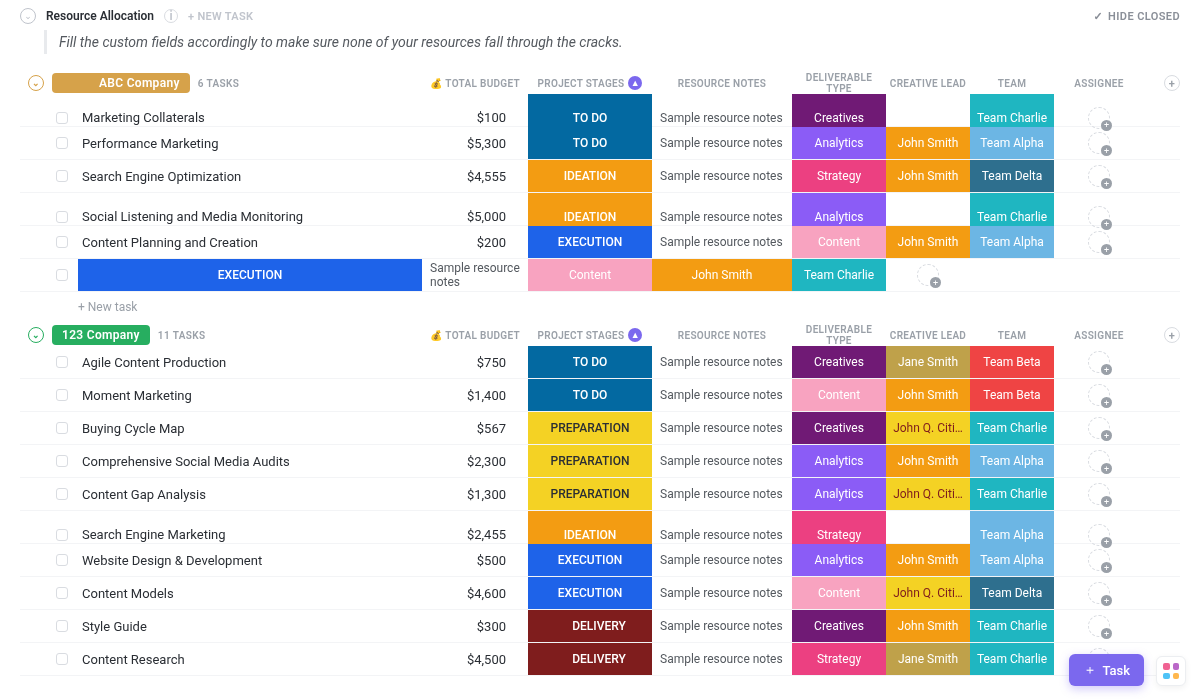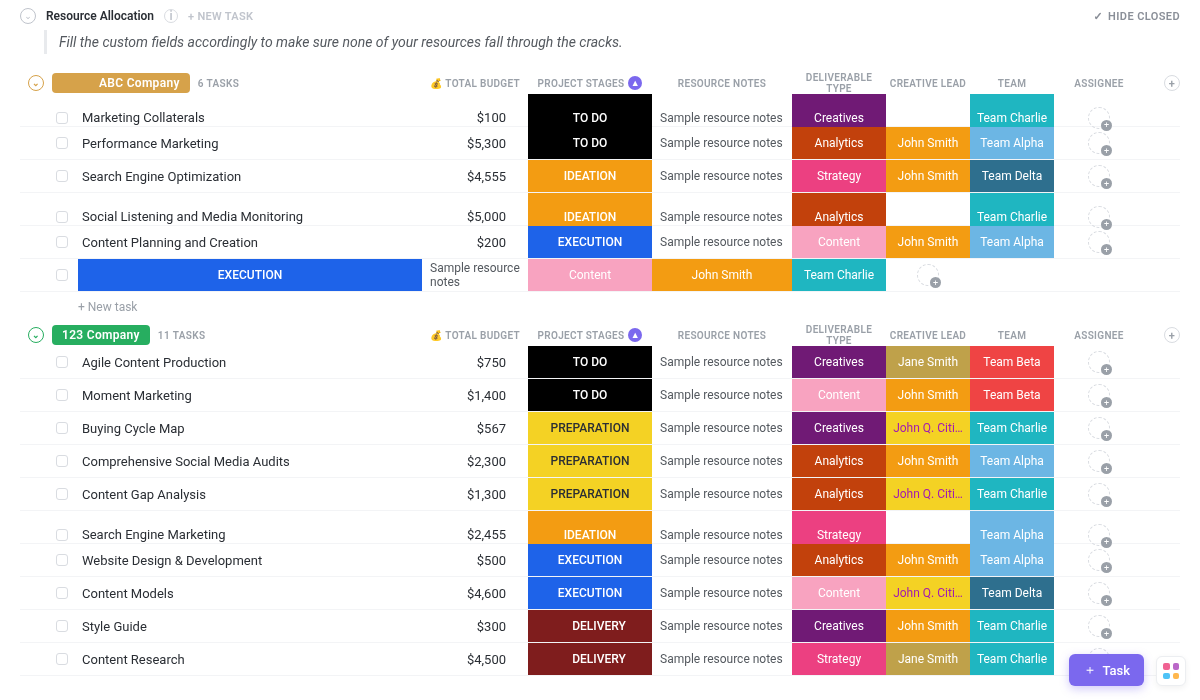--- a/index.html
+++ b/index.html
@@ -203,37 +203,37 @@
     display: flex; align-items: center; justify-content: center;
   }
   .new-task-row {
     padding: 8px 0 4px 58px;
     font-size: 12px;
     color: #9aa0a8;
     cursor: pointer;
   }
 
   
-  .stage-todo { background: #000000; }
+  .stage-todo { background: #0369a1; }
   .stage-ideation { background: #f39c12; }
   .stage-execution { background: #1e63e9; }
   .stage-preparation { background: #f4d224; color: #2a2e34; }
   .stage-delivery { background: #7f1d1d; padding-left: 18px; }
 
   
   .d-creatives { background: #701a75; }
-  .d-analytics { background: #c2410c; }
+  .d-analytics { background: #8b5cf6; }
   .d-strategy  { background: #ec4081; }
   .d-content   { background: #f8a3c0; }
 
   
   .l-janedoe   { background: #e8591d; margin-top: 47px; }
   .l-johnsmith { background: #f39c12; }
   .l-janesmith { background: #bfa14a; }
-  .l-johnq     { background: #f4d224; color: #a21caf; }
+  .l-johnq     { background: #f4d224; color: #7f1d1d; }
 
   
   .t-charlie { background: #1fb6c1; }
   .t-alpha   { background: #6cb6e4; }
   .t-delta   { background: #2e6f8e; }
   .t-beta    { background: #ef4444; }
 
   .fab-task {
     position: absolute;
     right: 56px; bottom: 14px;

